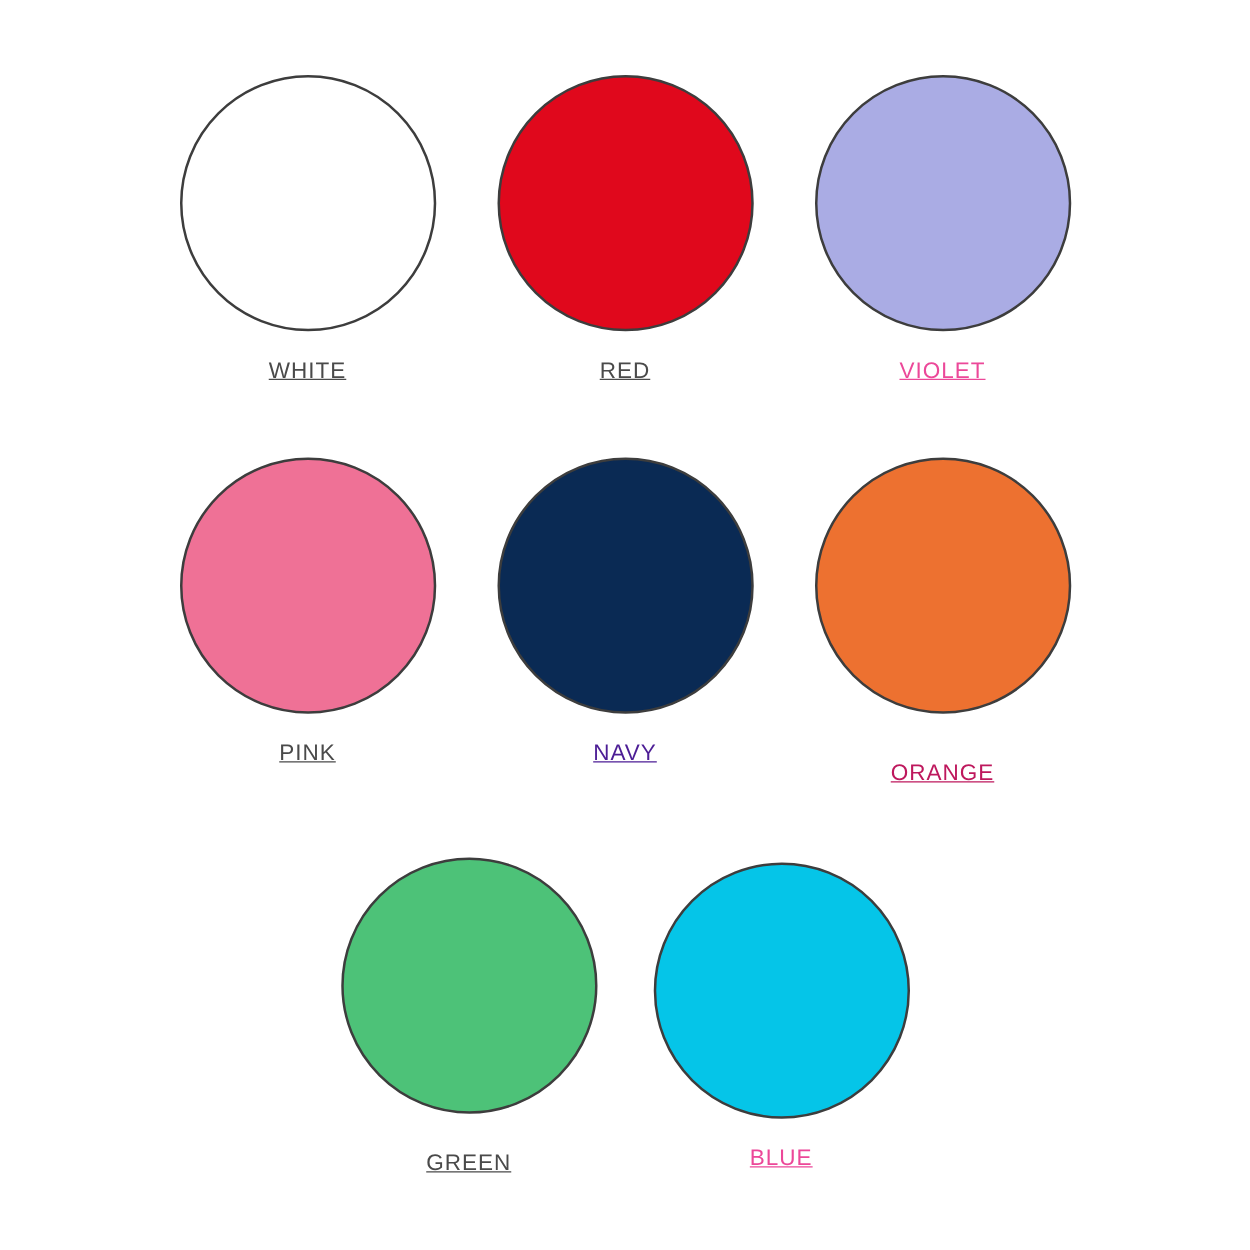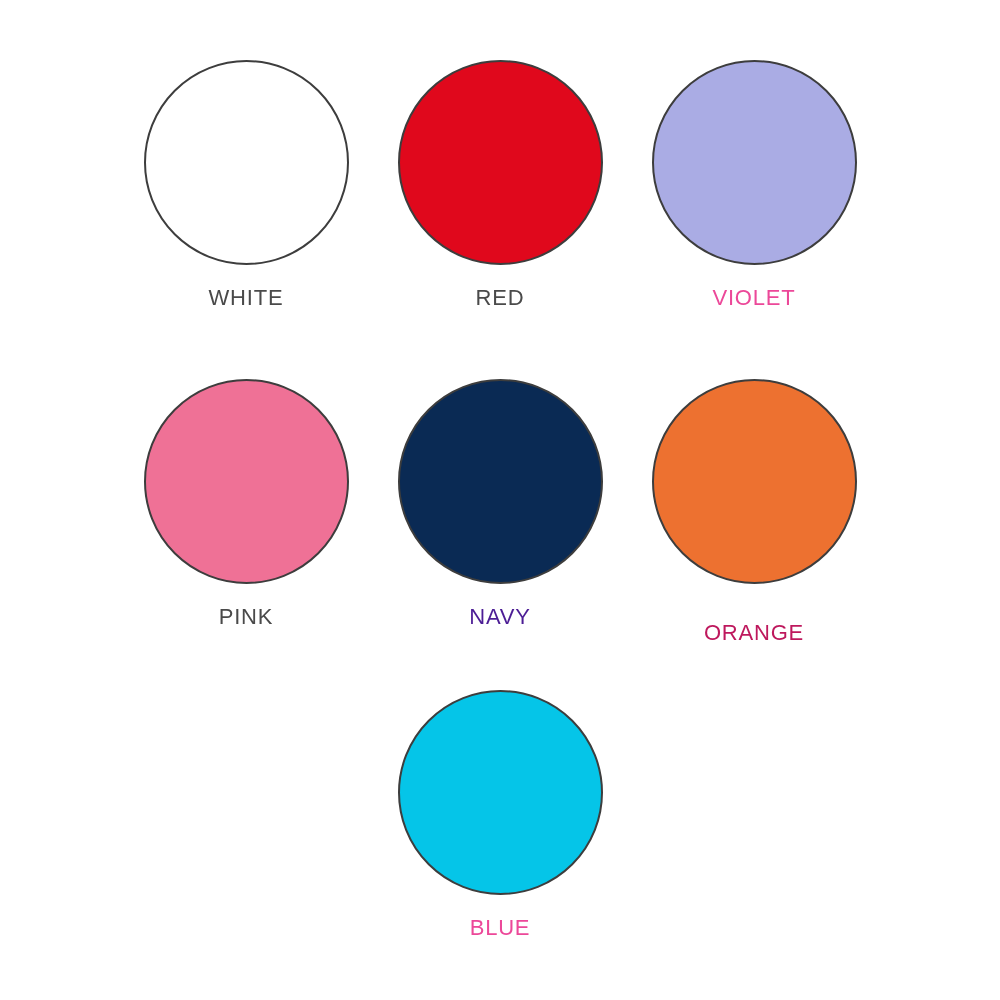--- a/index.html
+++ b/index.html
@@ -24,21 +24,21 @@
 
   .swatch-row {
     display: flex;
     justify-content: center;
     align-items: flex-start;
     width: 1000px;
   }
 
   
   .row-top    { position: absolute; top: 60px;  left: 0; }
-  .row-middle { position: absolute; top: 379px; left: 0; text-align: center; }
+  .row-middle { position: absolute; top: 366px; left: 0; text-align: center; }
   .row-bottom { position: absolute; top: 690px; left: 0; }
 
   .swatch {
     width: 254px;
     display: flex;
     flex-direction: column;
     align-items: center;
   }
 
   
@@ -48,28 +48,29 @@
     width: 205px;
     height: 205px;
     border-radius: 50%;
     border: 2px solid #3d3d3d;
     box-sizing: border-box;
     background: transparent;
   }
 
   .swatch-label {
     margin-top: 22px;
-    font-size: 22px;
+    font-size: 18px;
     font-weight: 300;
     letter-spacing: 0.8px;
     color: #4a4a4a;
     text-transform: uppercase;
     white-space: nowrap;
     line-height: 1;
     font-family: "Liberation Sans", sans-serif;
+    text-decoration: underline;
   }
 
   
   .label-lower { margin-top: 30px; }
   .disc-raised { margin-top: -4px; }
 </style>
 </head>
 <body style="background: rgb(255, 255, 255);">
 
 <div class="swatch-board">
@@ -99,18 +100,22 @@
       <div class="swatch-label" style="color: #4c1d95;">NAVY</div>
     </div>
     <div class="swatch">
       <div class="swatch-disc" style="background: rgb(237, 113, 48); border-color: rgb(61, 61, 61);"></div>
       <div class="swatch-label" style="color: #be185d; margin-top: 38px;">ORANGE</div>
     </div>
   </div>
 
   <div class="swatch-row row-bottom">
     <div class="swatch">
+      <div class="swatch-disc disc-raised" style="background: rgb(77, 194, 120); border-color: rgb(61, 61, 61);"></div>
+      <div class="swatch-label label-lower" style="color: rgb(74, 74, 74);">GREEN</div>
+    </div>
+    <div class="swatch">
       <div class="swatch-disc" style="background: rgb(5, 197, 232); border-color: rgb(61, 61, 61);"></div>
       <div class="swatch-label" style="color: #ec4899;">BLUE</div>
     </div>
   </div>
 
 </div>
 
 </body></html>

